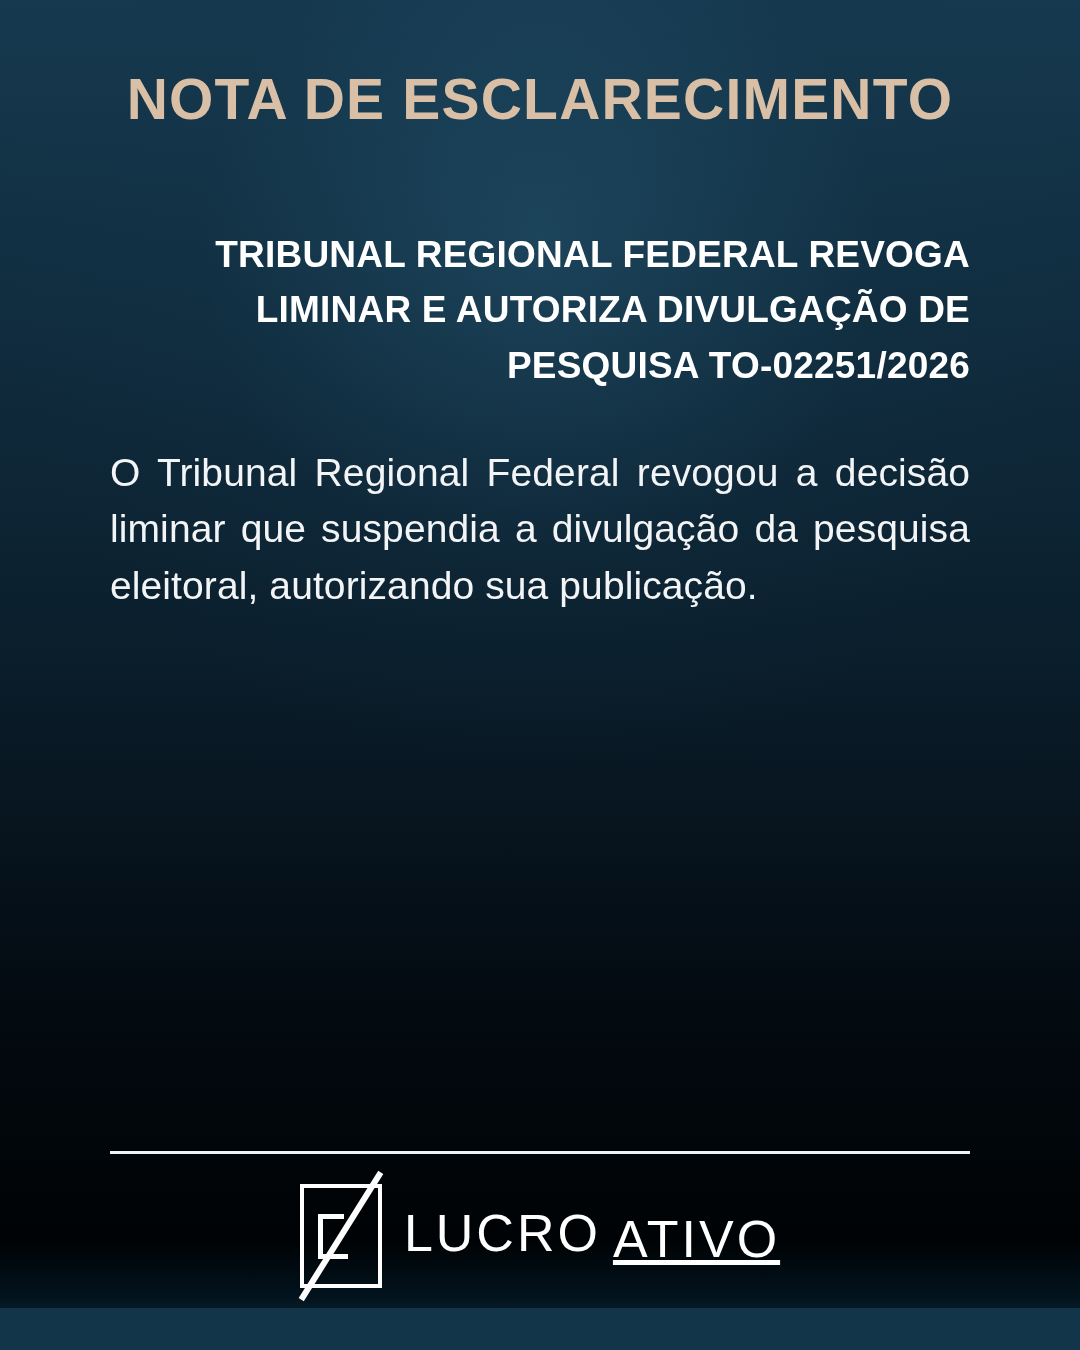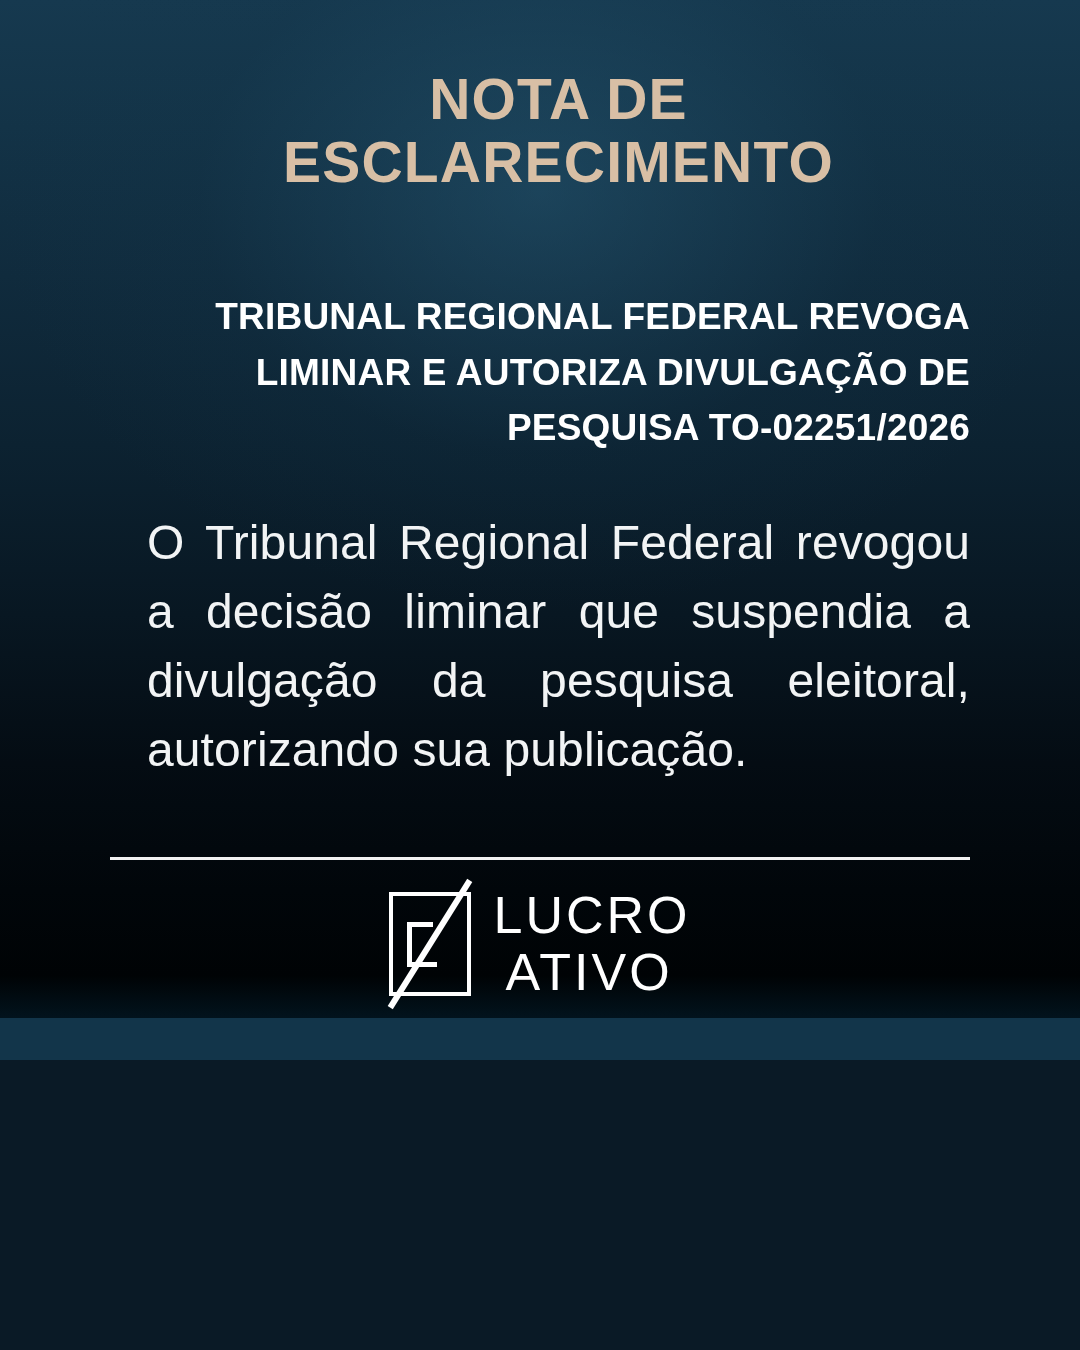--- a/index.html
+++ b/index.html
@@ -10,36 +10,35 @@
   body {
     width: 1080px;
     height: 1350px;
     overflow: hidden;
     font-family: "Liberation Sans", sans-serif;
   }
 
   .card {
     position: relative;
     width: 1080px;
-    height: 1060px;
+    height: 1350px;
     box-sizing: border-box;
     background:
       linear-gradient(180deg,
         #16394f 0%,
         #133347 12%,
         #102b3d 26%,
         #0c2231 42%,
         #081722 58%,
         #040c13 72%,
         #01060a 84%,
         #000305 92%,
         #02131d 96%,
         #113246 100%);
     overflow: hidden;
-    padding-left: 37px;
   }
 
   
   .vignette {
     position: absolute;
     inset: 0;
     background: radial-gradient(ellipse 70% 55% at 50% 18%,
                 rgba(40,92,120,0.45) 0%,
                 rgba(20,55,76,0.16) 45%,
                 rgba(0,0,0,0.0) 72%);
@@ -82,21 +81,21 @@
     line-height: 1.5;
     letter-spacing: 0.2px;
   }
 
   .body-text {
     margin: 0;
     padding-top: 52px;
     text-align: justify;
     text-align-last: left;
     color: #f2f4f5;
-    font-size: 48px;
+    font-size: 39px;
     font-weight: 300;
     line-height: 1.44;
     letter-spacing: 0.1px;
   }
   .body-text p {
     margin: 0;
     text-align: justify;
   }
   .body-text p:last-child {
     text-align: justify;
@@ -161,34 +160,34 @@
     position: absolute;
     left: 14px;
     top: 26px;
     width: 5px;
     height: 45px;
     background: #ffffff;
   }
 
   .logo-words {
     display: flex;
-    flex-direction: column;
     justify-content: center;
     line-height: 0.98;
   }
   .logo-words .w1,
   .logo-words .w2 {
     color: #ffffff;
     font-size: 52px;
     font-weight: 400;
     letter-spacing: 3px;
   }
   .logo-words .w2 {
     margin-top: 6px;
     margin-left: 12px;
+    text-decoration: underline;
   }
 </style>
 </head>
 <body>
 
 <div class="card">
   <div class="vignette"></div>
 
   <div class="content">
     <h1 class="headline">NOTA DE ESCLARECIMENTO</h1>

